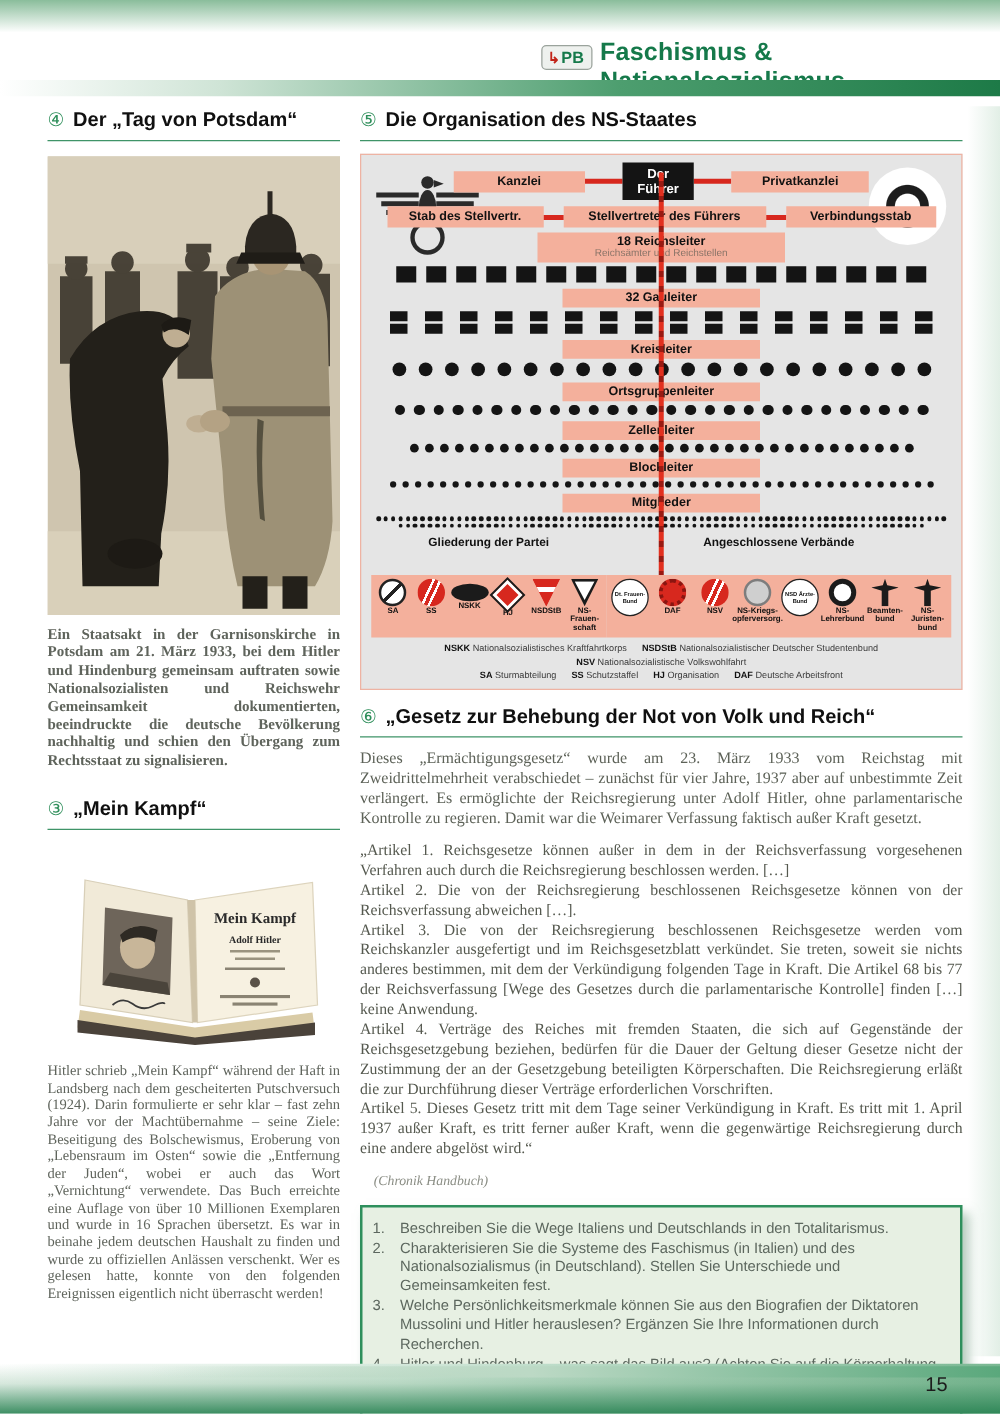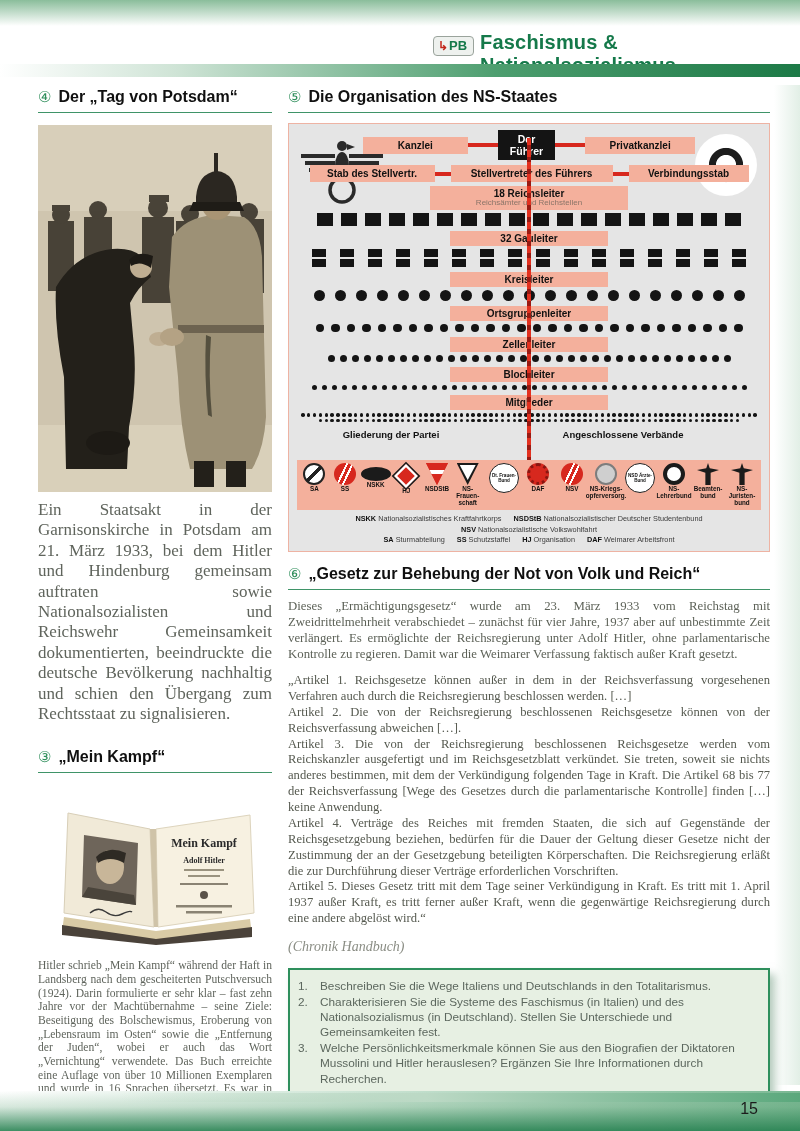--- a/index.html
+++ b/index.html
@@ -29,21 +29,21 @@
   
   .col-left{position:absolute;left:38px;top:88px;width:234px;}
   .col-right{position:absolute;left:288px;top:88px;width:482px;}
 
   .sec-head{display:flex;align-items:baseline;gap:7px;border-bottom:1.5px solid #3f9468;
             padding-bottom:6px;}
   .sec-num{color:#2f8f5b;font-size:15px;line-height:1;}
   .sec-title{font-size:16px;font-weight:bold;color:#101010;}
 
   .serif{font-family:"Liberation Serif",serif;color:#5f645c;text-align:justify;}
-  .cap{font-size:17px;line-height:1.2;margin:8px 0 12px;}
+  .cap{font-size:12px;line-height:1.2;margin:8px 0 12px;font-weight:bold;}
   .mk-body{font-size:11.6px;line-height:1.18;margin:14px 0 0;}
 
   .photo{margin-top:12px;line-height:0;}
   .sec3{margin-top:24px;}
 
   
   .diagram{margin-top:10px;border:1px solid #eeb3a3;background:#e5e5e5;position:relative;
            padding:6px 8px 5px;}
   .vline{position:absolute;left:50%;transform:translateX(-50%);top:14px;height:322px;width:4px;
          background:repeating-linear-gradient(180deg,#e2301f 0 7px,#9a1a12 7px 12px);z-index:3;}
@@ -104,21 +104,21 @@
             clip-path:polygon(0 32%,42% 24%,50% 0,58% 24%,100% 32%,62% 44%,62% 100%,38% 100%,38% 44%);}
   .legend{margin:4px 0 0;font-size:7.3px;color:#3a3a3a;text-align:center;line-height:1.45;}
   .pair{margin:0 5px;white-space:nowrap;}
   .pair b{color:#111;}
 
   
   .sec6{margin-top:13px;}
   .intro{font-size:12.8px;line-height:1.26;margin:8px 0 0;color:#5d6258;}
   .articles{margin-top:11px;}
   .articles p{margin:0;font-size:12.6px;line-height:1.26;color:#55594f;}
-  .source{margin:12px 0 0;font-size:14px;font-style:italic;color:#8a8d84;
+  .source{margin:12px 11px 0;font-size:11px;font-style:italic;color:#8a8d84;
           font-family:"Liberation Serif",serif;}
 
   
   .qbox{margin-top:13px;background:#e7f0e3;border:2px solid #2e8f5c;padding:8px 12px 9px 8px;
         box-shadow:5px 6px 8px rgba(120,160,135,.55);}
   .q{display:flex;font-size:11.8px;line-height:1.28;color:#5c675e;margin:1px 0;}
   .qn{width:22px;flex:none;}
   .qt{flex:1;}
 </style>
 </head>
@@ -691,21 +691,21 @@
 
       <p class="legend">
         <span class="pair"><b>NSKK</b> <span>Nationalsozialistisches Kraftfahrtkorps</span></span>
         <span class="pair"><b>NSDStB</b> <span>Nationalsozialistischer Deutscher Studentenbund</span></span>
         <span class="pair"><b>NSV</b> <span>Nationalsozialistische Volkswohlfahrt</span></span>
       </p>
       <p class="legend" style="margin-top:0">
         <span class="pair"><b>SA</b> <span>Sturmabteilung</span></span>
         <span class="pair"><b>SS</b> <span>Schutzstaffel</span></span>
         <span class="pair"><b>HJ</b> <span>Organisation</span></span>
-        <span class="pair"><b>DAF</b> <span>Weimarer Arbeitsfront</span></span>
+        <span class="pair"><b>DAF</b> <span>Deutsche Arbeitsfront</span></span>
       </p>
     </div>
   </section>
 
   <section class="sec6">
     <div class="sec-head">
       <span class="sec-num">⑥</span>
       <span class="sec-title">„Gesetz zur Behebung der Not von Volk und Reich“</span>
     </div>
     <p class="serif intro">Dieses „Ermächtigungsgesetz“ wurde am 23. März 1933 vom Reichstag mit Zweidrittelmehrheit verabschiedet – zunächst für vier Jahre, 1937 aber auf unbestimmte Zeit verlängert. Es ermöglichte der Reichsregierung unter Adolf Hitler, ohne parlamentarische Kontrolle zu regieren. Damit war die Weimarer Verfassung faktisch außer Kraft gesetzt.</p>

